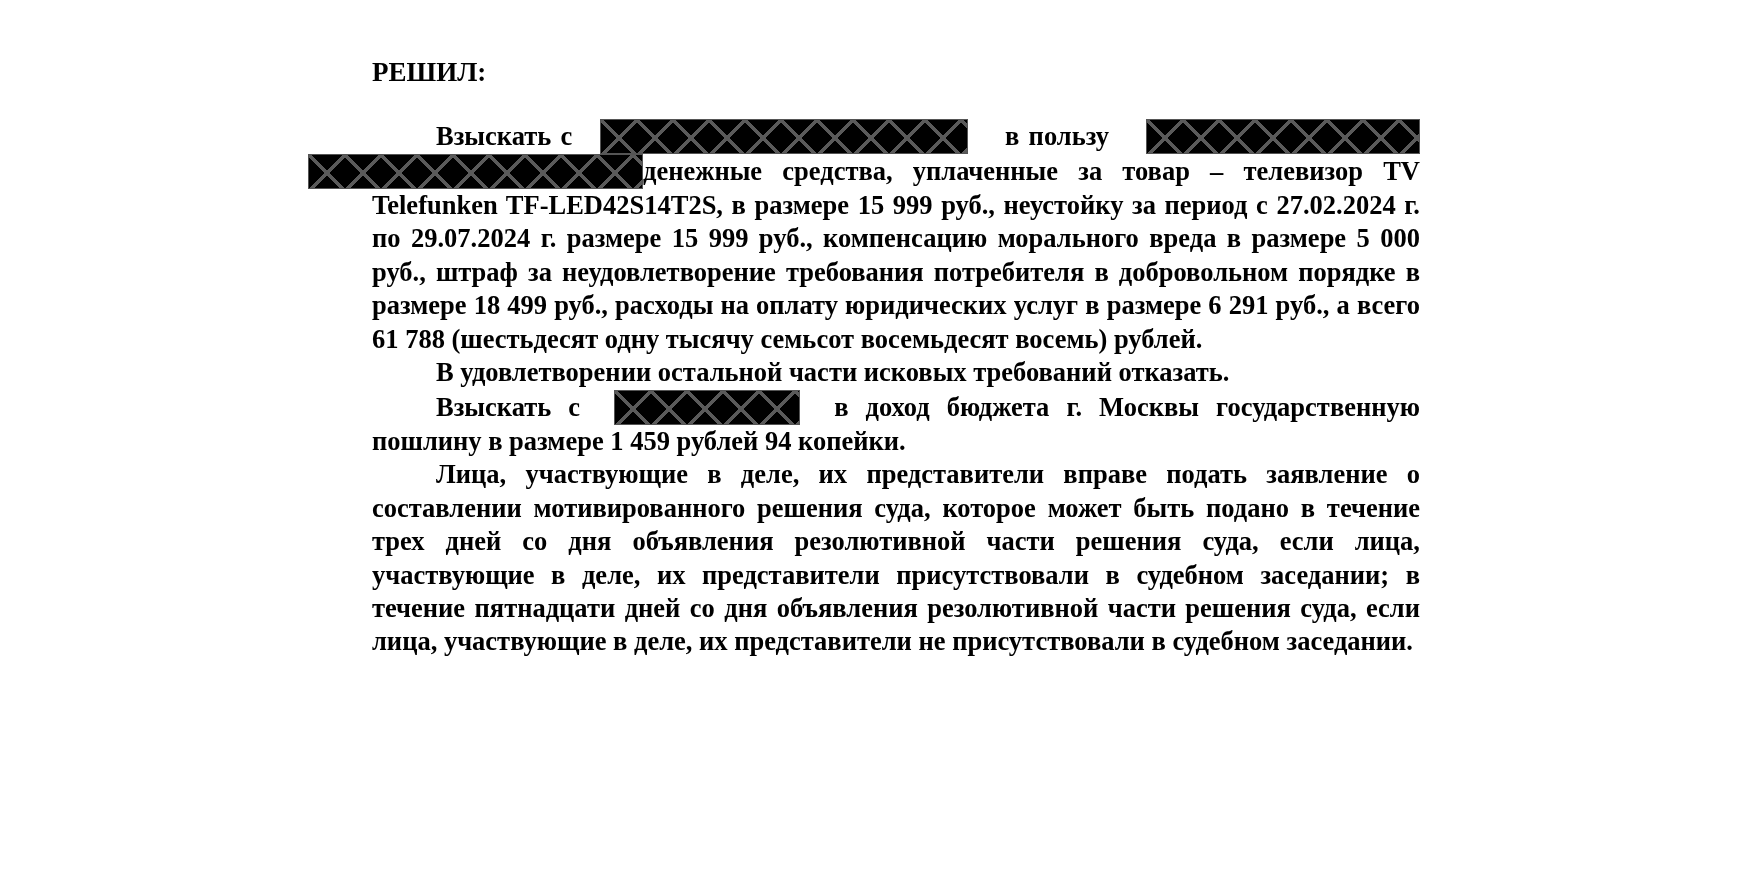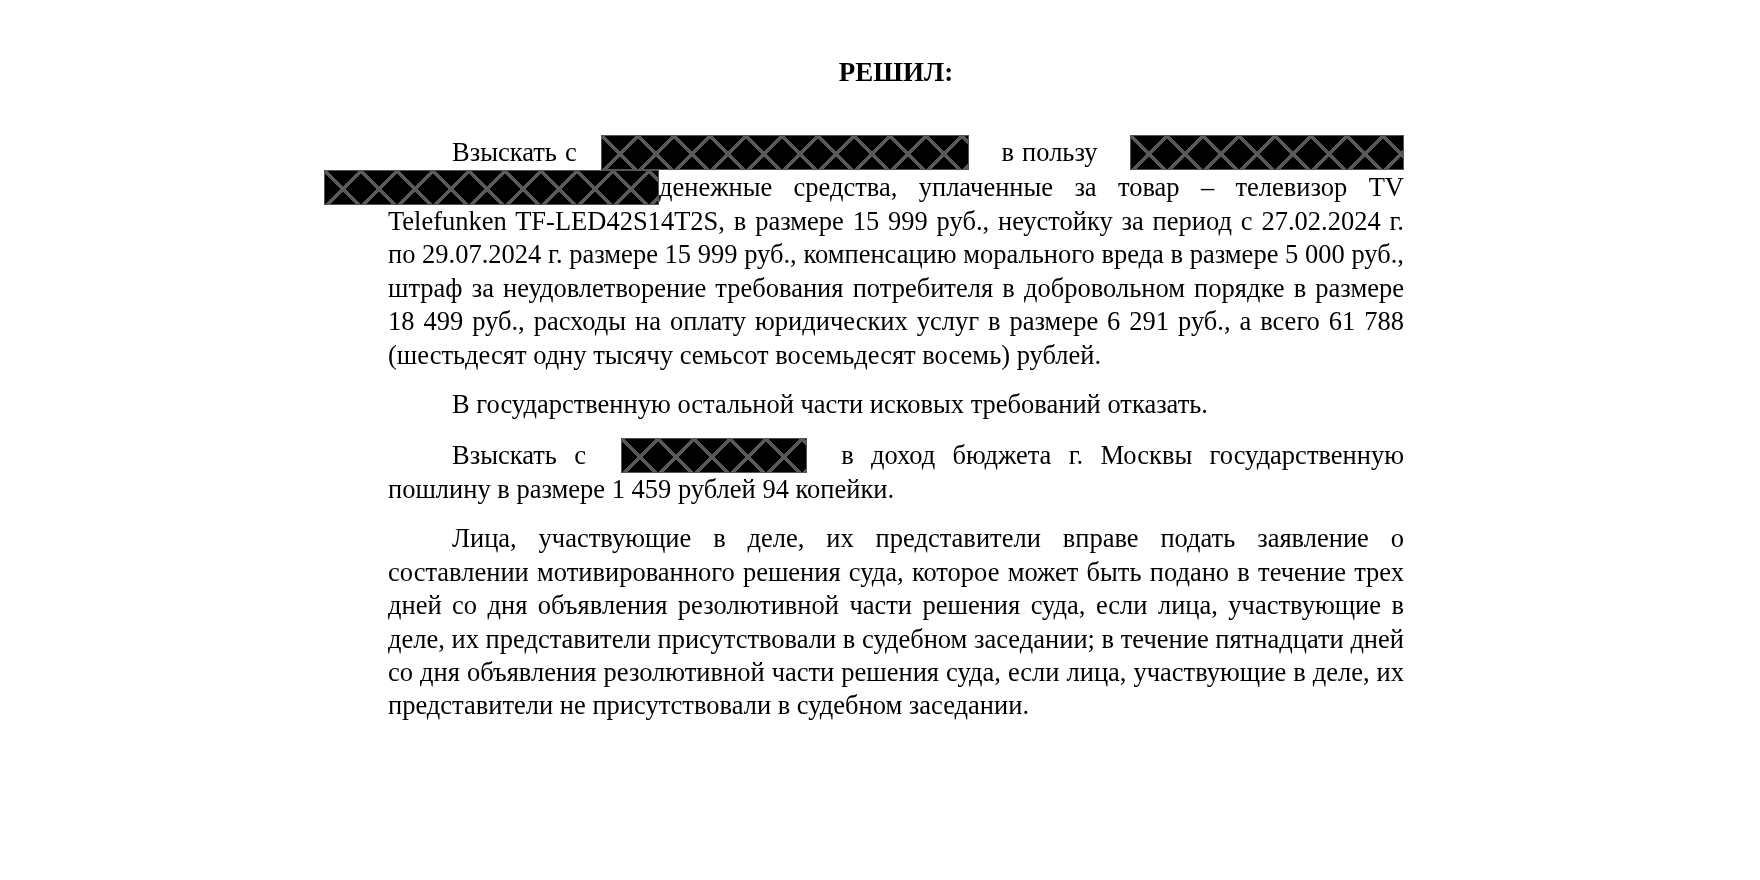--- a/index.html
+++ b/index.html
@@ -3,25 +3,25 @@
 <meta charset="utf-8">
 <style>
   html, body { margin: 0; padding: 0; background: #ffffff; }
   body { width: 1760px; height: 880px; position: relative; overflow: hidden; }
   .page {
     position: absolute; left: 372px; top: 0; width: 1048px;
     font-family: "Liberation Serif", "DejaVu Serif", serif;
     font-size: 26.5px; color: #000; line-height: 33.45px;
   }
   .title {
-    position: absolute; left: 0; top: 52px; width: 1048px; text-align: center;
+    position: absolute; left: 0; top: 52px; width: 1048px; 
     font-weight: bold; font-size: 27px; line-height: 40px;
   }
   .body { position: absolute; left: 0; top: 119px; width: 1048px; }
-  .para { text-align: justify; text-indent: 64px; margin: 16px; }
+  .para { text-align: justify; text-indent: 64px; margin: 0; font-weight: bold; }
   .redact {
     display: inline-block; vertical-align: -9px; height: 35px;
     background-color: #000;
     background-image:
       linear-gradient(45deg, transparent 47%, #5a5a5a 47%, #5a5a5a 53%, transparent 53%),
       linear-gradient(-45deg, transparent 47%, #5a5a5a 47%, #5a5a5a 53%, transparent 53%);
     background-size: 36px 36px;
     background-position: 0 0;
     border: 1px solid #555;
     box-sizing: border-box;
@@ -33,20 +33,20 @@
 </style>
 </head>
 <body>
 
 <div class="page">
   <div class="title">РЕШИЛ:</div>
 
   <div class="body">
     <p class="para"><span>Взыскать с</span>&nbsp;&nbsp;&nbsp;<span class="redact r1"></span>&nbsp;&nbsp;&nbsp;&nbsp;<span>в пользу</span>&nbsp;&nbsp;&nbsp;&nbsp;<span class="redact r2"></span> <span class="redact r3"></span><span>денежные средства, уплаченные за товар – телевизор TV Telefunken TF-LED42S14T2S, в размере 15 999 руб., неустойку за период с 27.02.2024 г. по 29.07.2024 г. размере 15 999 руб., компенсацию морального вреда в размере 5 000 руб., штраф за неудовлетворение требования потребителя в добровольном порядке в размере 18 499 руб., расходы на оплату юридических услуг в размере 6 291 руб., а всего 61 788 (шестьдесят одну тысячу семьсот восемьдесят восемь) рублей.</span></p>
 
-    <p class="para">В государственную остальной части исковых требований отказать.</p>
+    <p class="para">В удовлетворении остальной части исковых требований отказать.</p>
 
     <p class="para"><span>Взыскать с</span>&nbsp;&nbsp;<span class="redact r4"></span>&nbsp;&nbsp;<span>в доход бюджета г. Москвы государственную пошлину в размере 1 459 рублей 94 копейки.</span></p>
 
     <p class="para">Лица, участвующие в деле, их представители вправе подать заявление о составлении мотивированного решения суда, которое может быть подано в течение трех дней со дня объявления резолютивной части решения суда, если лица, участвующие в деле, их представители присутствовали в судебном заседании; в течение пятнадцати дней со дня объявления резолютивной части решения суда, если лица, участвующие в деле, их представители не присутствовали в судебном заседании.</p>
 
   </div>
 </div>
 
 </body></html>

